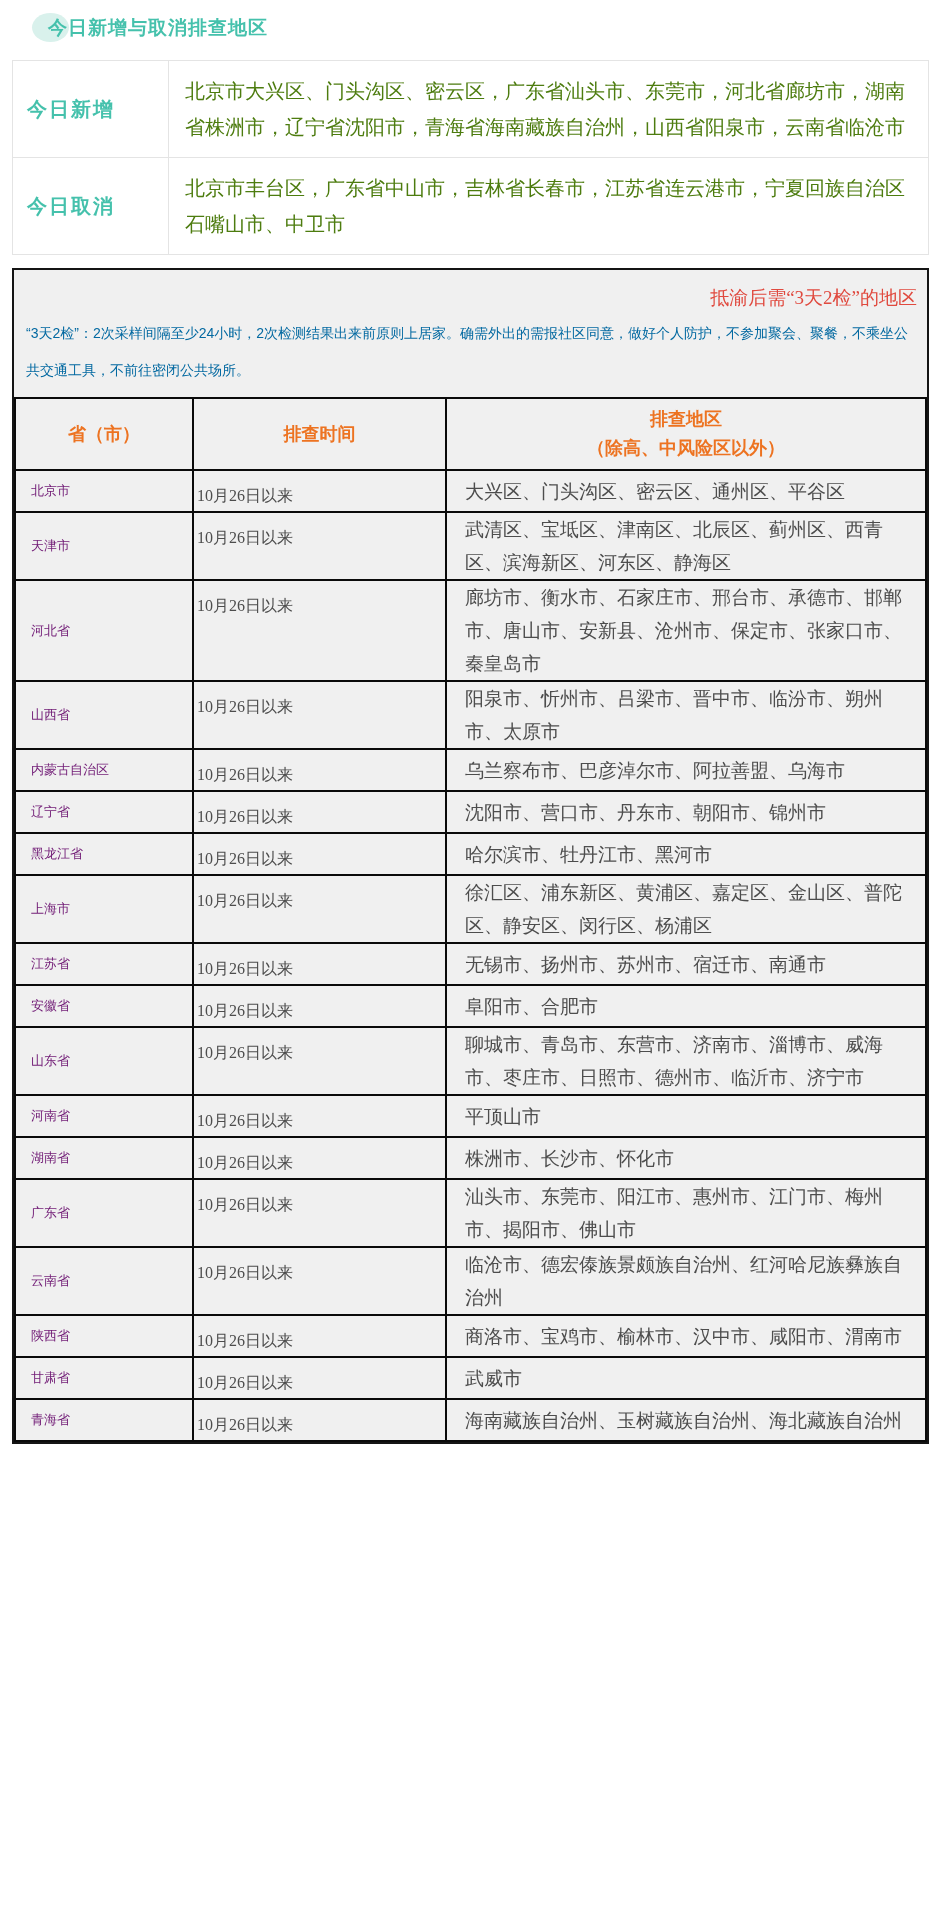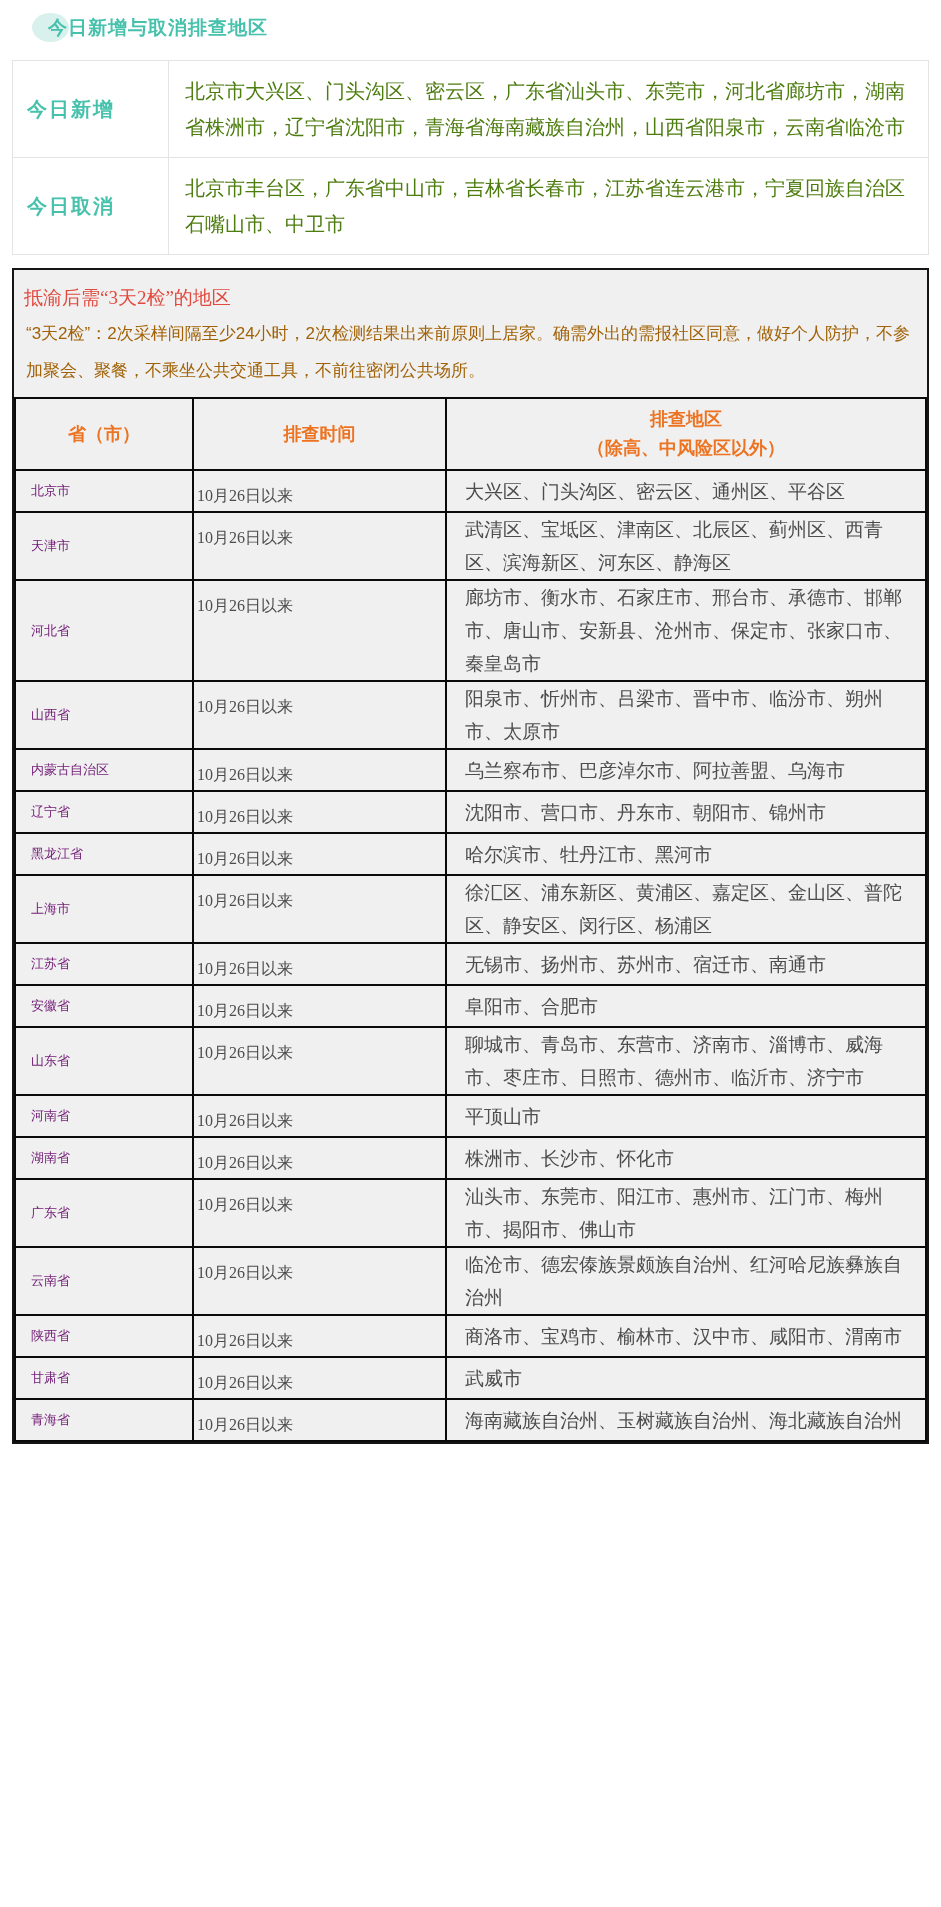--- a/index.html
+++ b/index.html
@@ -67,29 +67,29 @@
     padding: 12px 16px 12px 16px;
   }
 
   
   .inspection-box {
     margin-top: 13px;
     border: 2px solid #141414;
     background: #f0f0f0;
   }
   .inspection-title {
-    text-align: left;
+    text-align: right;
     font-family: "Liberation Serif", serif;
     font-size: 19px;
     color: var(--color-red, #e04a3f);
     margin: 15px 10px 4px 10px;
   }
   .inspection-note {
-    font-size: 17px;
-    color: #a16207;
+    font-size: 14px;
+    color: #0369a1;
     line-height: 37px;
     padding: 0 12px;
     margin-bottom: 8px;
   }
 
   table.screening-table {
     width: 100%;
     border-collapse: collapse;
     table-layout: fixed;
   }

